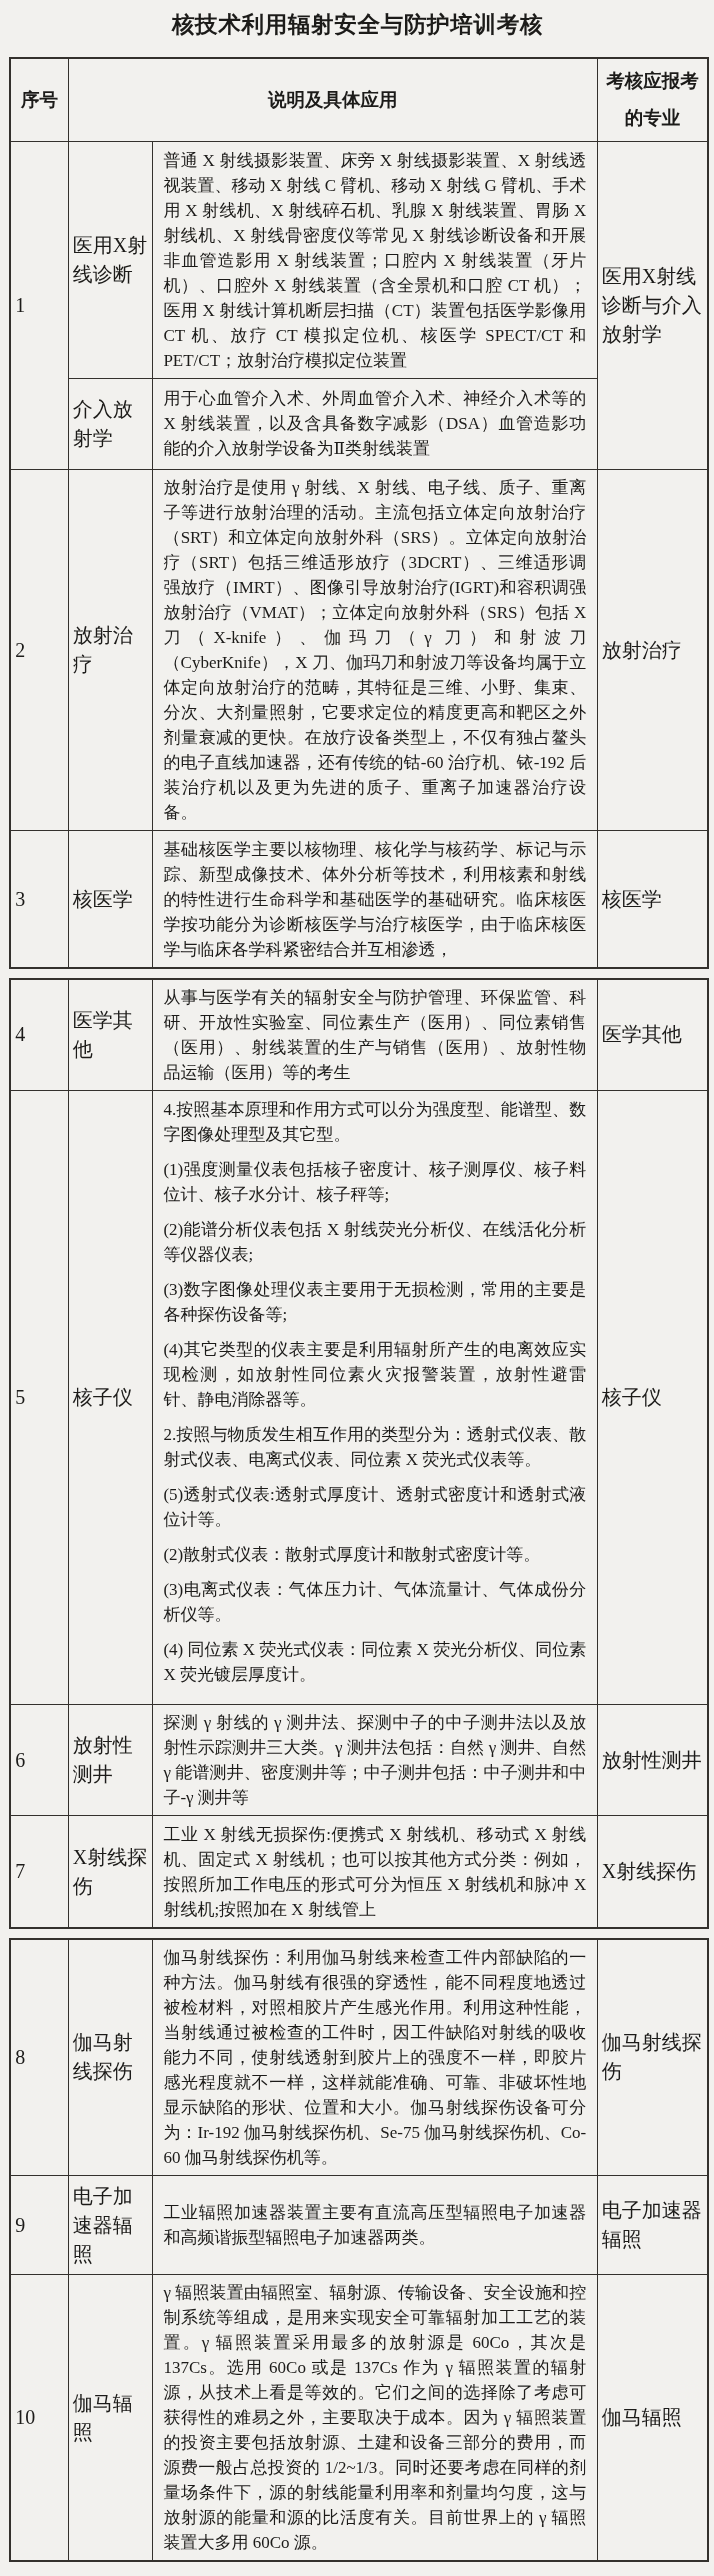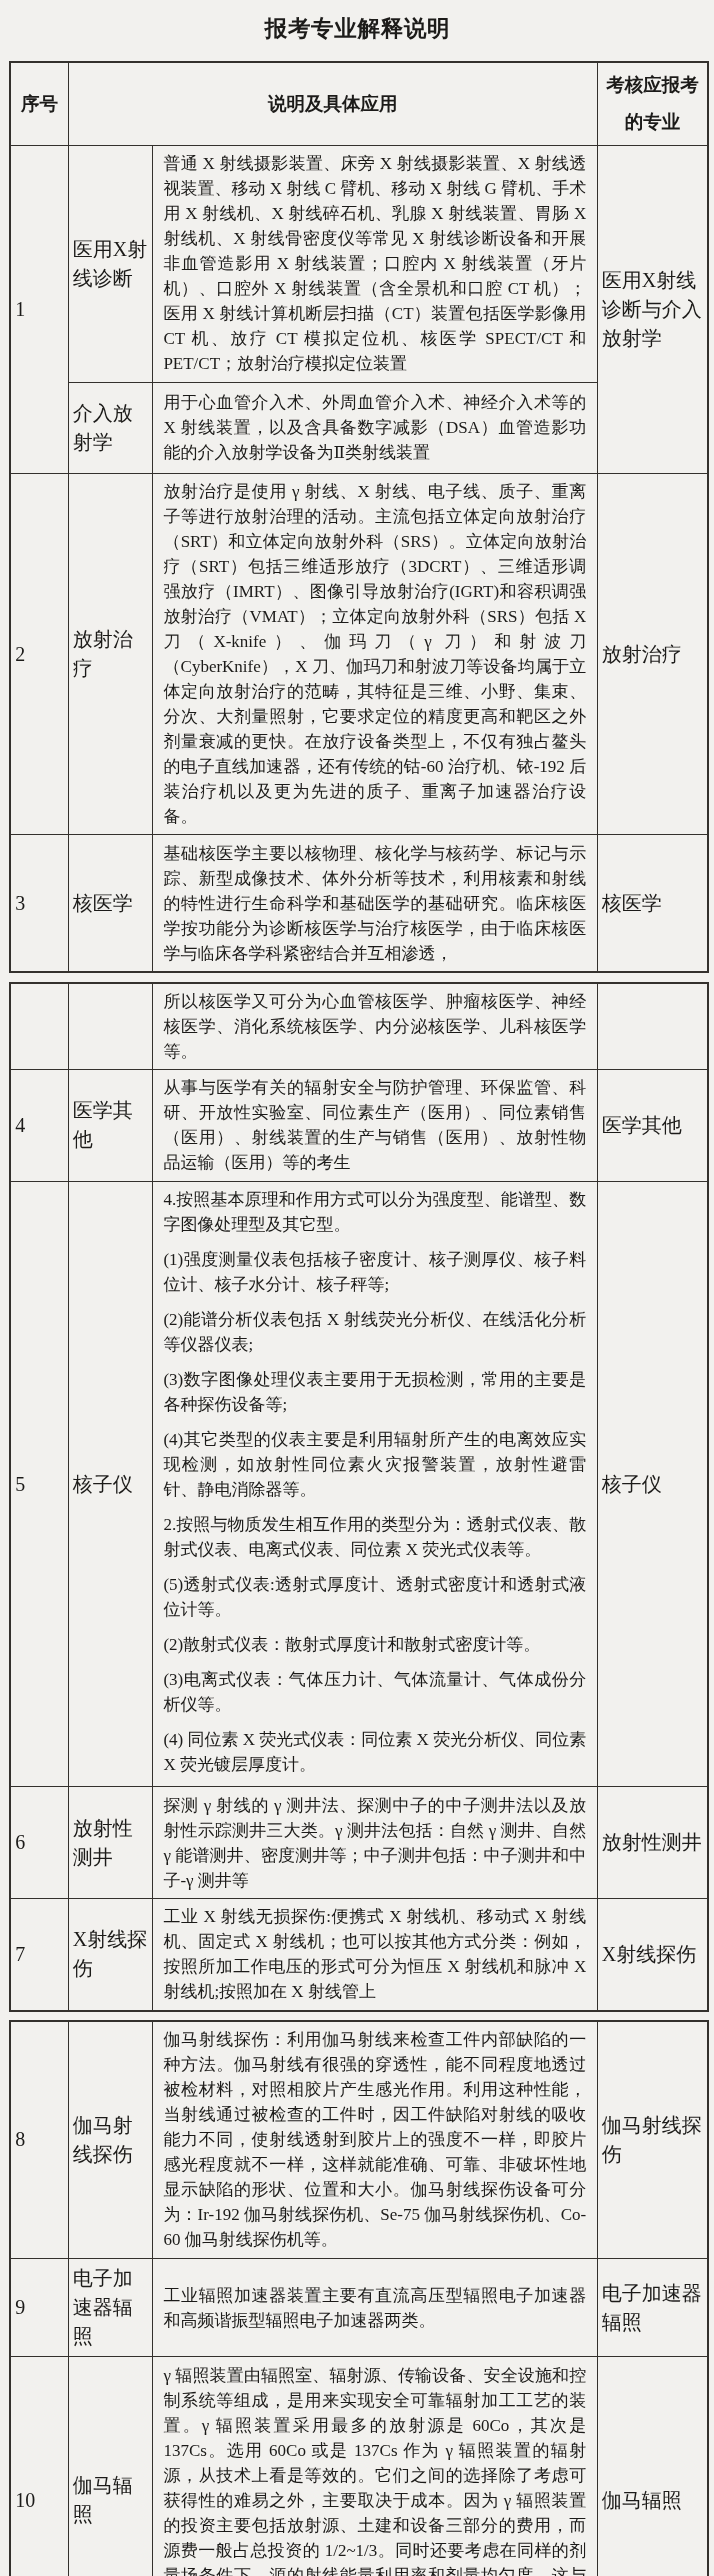--- a/index.html
+++ b/index.html
@@ -28,21 +28,21 @@
     border: 1.3px solid #34312d;
     font-size: 17px;
     line-height: 25px;
     vertical-align: middle;
     padding: 5.3px 10.6px;
   }
   td.c-no, td.c-cat, td.c-major { padding: 5.3px 4px; font-size: 20px; }
   td.c-cat, td.c-major { line-height: 29px; }
   td.c-desc { text-align: justify; }
   td.c-desc p { margin: 0 0 10px 0; }
-  td.c-desc p:last-child { margin-bottom: 4px; font-family: Liberation Serif, serif; }
+  td.c-desc p:last-child { margin-bottom: 12px; font-family: Liberation Serif, serif; }
   tr.hdr td { font-weight: 700; font-size: 18.5px; text-align: center; line-height: 34px; padding: 4px; }
   
   tr.h-hdr  { height: 78px; }
   tr.h-r1a  { height: 210px; }
   tr.h-r1b  { height: 91px; }
   tr.h-r2   { height: 289px; }
   tr.h-r3a  { height: 106px; }
   tr.h-r3b  { height: 57px;  }
   tr.h-r4   { height: 91px; }
   tr.h-r5   { height: 522px; }
@@ -51,21 +51,21 @@
   tr.h-r7b  { height: 130px; }
   tr.h-r8   { height: 213px; }
   tr.h-r9   { height: 65px;  }
   tr.h-r10  { height: 237px; }
 </style>
 </head>
 <body>
 
 <div class="page">
 
-  <h1 class="title title-2">报考专业解释说明</h1>
+  <h1 class="title title-1">核技术利用辐射安全与防护培训考核</h1>
 
   <table class="seg seg-1">
     <colgroup>
         <col style="width:58px">
         <col style="width:84px">
         <col style="width:445px">
         <col style="width:111px">
       </colgroup>
     <tbody>
         <tr class="hdr h-hdr">
@@ -99,26 +99,20 @@
     </table>
 
   <table class="seg seg-2">
     <colgroup>
         <col style="width:58px">
         <col style="width:84px">
         <col style="width:445px">
         <col style="width:111px">
       </colgroup>
     <tbody>
-        <tr class="h-r3b">
-      <td class="c-no"></td>
-      <td class="c-cat"></td>
-      <td class="c-desc">所以核医学又可分为心血管核医学、肿瘤核医学、神经核医学、消化系统核医学、内分泌核医学、儿科核医学等。</td>
-      <td class="c-major"></td>
-    </tr>
     <tr class="h-r4">
       <td class="c-no">4</td>
       <td class="c-cat">医学其他</td>
       <td class="c-desc">从事与医学有关的辐射安全与防护管理、环保监管、科研、开放性实验室、同位素生产（医用）、同位素销售（医用）、射线装置的生产与销售（医用）、放射性物品运输（医用）等的考生</td>
       <td class="c-major">医学其他</td>
     </tr>
     <tr class="h-r5">
       <td class="c-no">5</td>
       <td class="c-cat">核子仪</td>
       <td class="c-desc">

